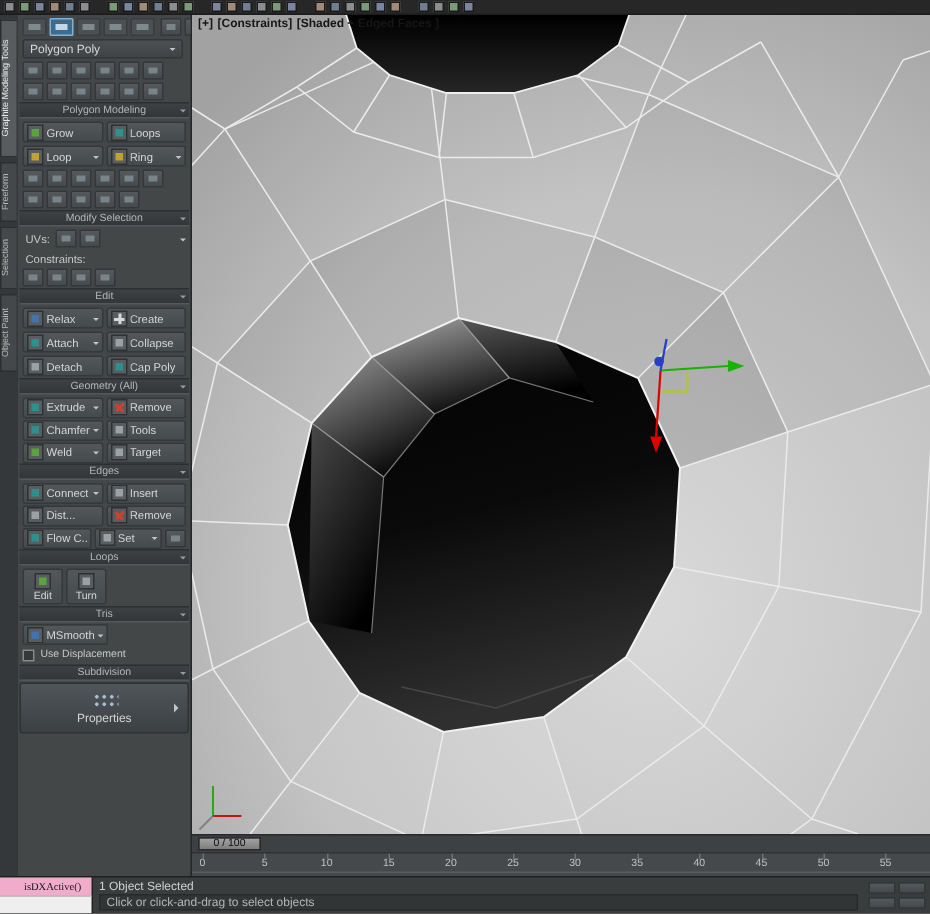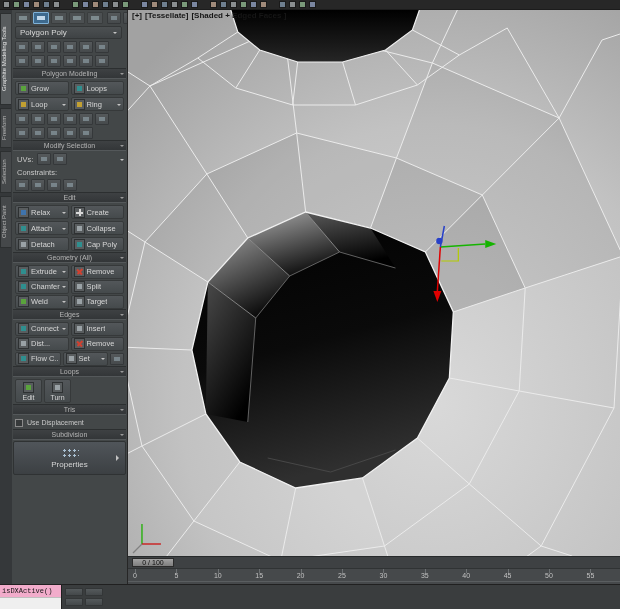--- a/index.html
+++ b/index.html
@@ -96,22 +96,22 @@
            overflow: hidden; }
   .tick { position: absolute; top: 3px; font-size: 7px; color: #c2c2c2; transform: translateX(-50%); }
   .tline { position: absolute; top: 0; height: 4px; width: 1px; background: #6e7274; }
   .ruler-base { position: absolute; bottom: 2px; left: 0; right: 0; height: 1px; background: #5a5e60; }
 
   
   .statusbar { height: 25px; display: flex; background: #3a3d3e; border-top: 1px solid #202020; }
   .scriptbox { width: 62px; flex: none; display: flex; flex-direction: column;
                border-right: 1px solid #202020; }
   .script-pink { flex: 1; background: #f2accb; color: #141414;
-                 font-family: Liberation Mono, monospace; font-size: 7px;
-                 display: flex; align-items: center; padding-left: 2px; white-space: nowrap; overflow: hidden; }
+                 font-family: Liberation Serif, serif; font-size: 7px;
+                 display: flex; align-items: center; padding-left: 16px; white-space: nowrap; overflow: hidden; }
   .script-white { flex: 1; background: #efefef; border-top: 1px solid #c0c0c0; }
   .statmain { flex: 1; display: flex; flex-direction: column; padding: 1px 4px 2px 4px; gap: 1px; }
   .selline { height: 10px; display: flex; align-items: center; font-size: 8px; color: #d2d2d2; }
   .promptline { flex: 1; background: #323536; border: 1px solid #282b2c; color: #b6b6b6;
                 font-size: 8px; display: flex; align-items: center; padding-left: 4px; }
   .navcontrols { width: 44px; flex: none; display: grid; grid-template-columns: repeat(2, 1fr);
                  gap: 2px; padding: 3px; }
   .nav { background: linear-gradient(#555a5c,#44484a); border: 1px solid #333637; border-radius: 1px; }
 </style>
 </head>
@@ -320,21 +320,21 @@
           </button>
         </div>
         <div class="rrow" style="height:15px">
           <button class="rbtn">
             <span class="icx i-teal"></span>
             <span class="lbl">Chamfer</span>
             <span class="caret"></span>
           </button>
           <button class="rbtn">
             <span class="icx i-gray"></span>
-            <span class="lbl">Split</span>
+            <span class="lbl">Tools</span>
           </button>
         </div>
         <div class="rrow" style="height:15px">
           <button class="rbtn">
             <span class="icx i-green"></span>
             <span class="lbl">Weld</span>
             <span class="caret"></span>
           </button>
           <button class="rbtn">
             <span class="icx i-gray"></span>
@@ -399,20 +399,28 @@
           </button>
           <span class="spacer"></span>
         </div>
         <div class="sect">
           <span>Tris</span>
             <span class="sect-caret"></span>
         </div>
       </div>
 
       <div class="panel">
+        <div class="rrow" style="height:14px">
+          <button class="rbtn" style="max-width:72px">
+            <span class="icx i-blue"></span>
+            <span class="lbl">MSmooth</span>
+            <span class="caret"></span>
+          </button>
+          <span class="spacer"></span>
+        </div>
         <div class="rrow" style="height:13px">
           <span class="chk"></span>
           <span class="inlbl" style="font-size:7px">Use Displacement</span>
         </div>
         <div class="sect">
           <span>Subdivision</span>
             <span class="sect-caret"></span>
         </div>
       </div>
 
@@ -554,21 +562,21 @@
 
           <g>
             <line x1="14" y1="534" x2="14" y2="514" stroke="#1db000" stroke-width="1.3"></line>
             <line x1="14" y1="534" x2="33" y2="534" stroke="#cc1111" stroke-width="1.3"></line>
             <line x1="14" y1="534" x2="5" y2="543" stroke="#808080" stroke-width="1.2"></line>
           </g>
         </svg>
 
         <div class="vplabel">
           <span>[+]</span>
-          <span>[Tessellate]</span>
+          <span>[Constraints]</span>
           <span>[Shaded + Edged Faces ]</span>
         </div>
       </div>
 
       <div class="timeslider">
         <div class="ts-handle">0 / 100</div>
       </div>
 
       <div class="ruler" id="ruler">
         <div class="ruler-base"></div>
@@ -598,20 +606,24 @@
           <div class="tline" style="left: 462.4px;"></div>
         </div>
     </div>
   </div>
 
   <div class="statusbar">
     <div class="scriptbox">
       <div class="script-pink">isDXActive()</div>
       <div class="script-white"></div>
     </div>
+    <div class="statmain">
+      <div class="selline">1 Object Selected</div>
+      <div class="promptline">Click or click-and-drag to select objects</div>
+    </div>
     <div class="navcontrols" id="navcontrols">
         <div class="nav"></div>
         <div class="nav"></div>
         <div class="nav"></div>
         <div class="nav"></div>
       </div>
   </div>
 
 </div>
 

